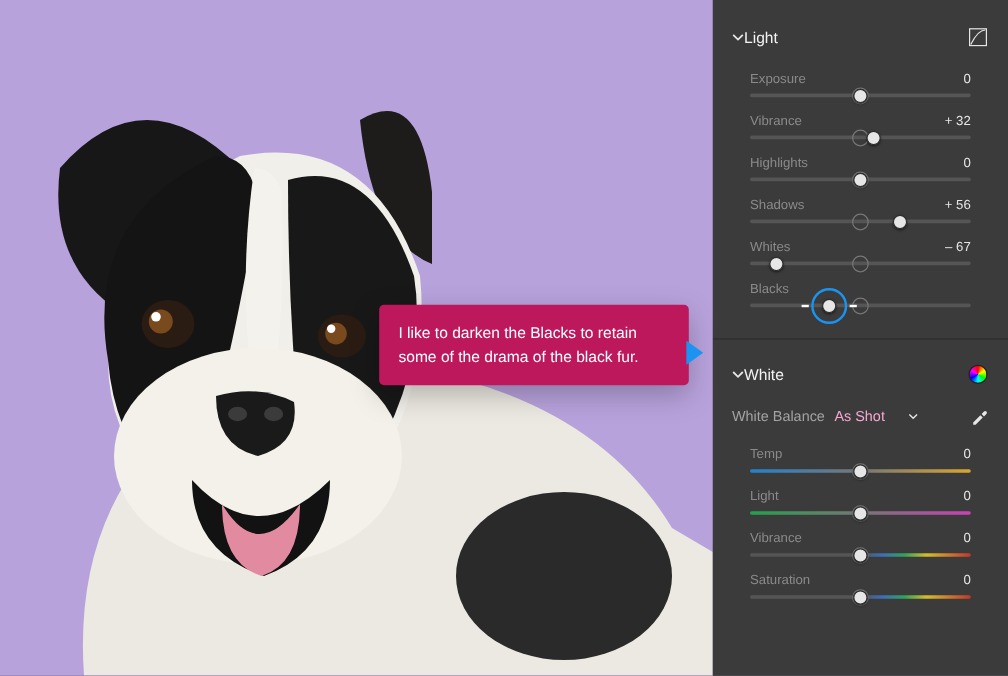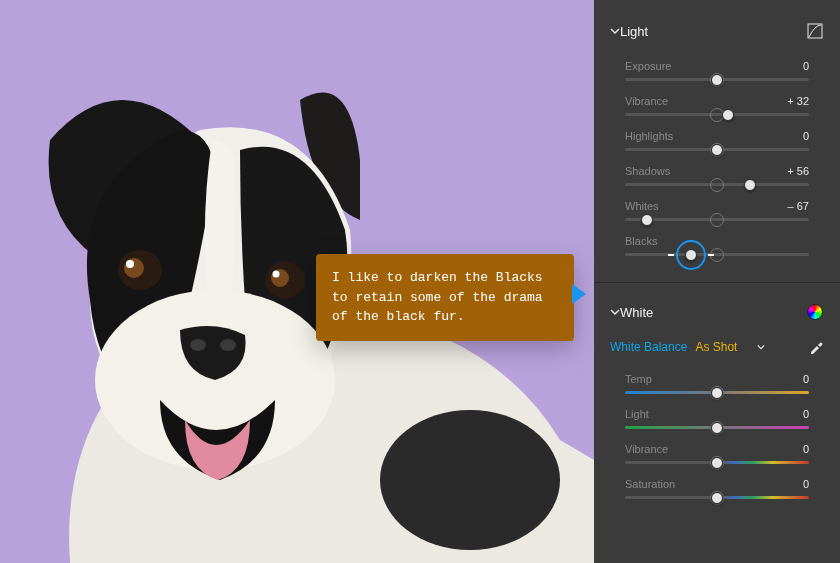--- a/index.html
+++ b/index.html
@@ -21,29 +21,28 @@
   }
 
   
   .dog { position:absolute; inset:0; }
 
   
   .tooltip {
     position:absolute;
     left: 316px; top: 254px;
     width: 258px;
-    background:#a16207;
+    background:#be185d;
     color:#fff;
     padding: 14px 16px;
     border-radius:4px;
     font-size:13px;
     line-height:1.5;
     box-shadow:0 8px 24px rgba(0,0,0,.25);
     z-index: 5;
-    font-family: Liberation Mono, monospace;
   }
   .tooltip::after {
     content:"";
     position:absolute;
     right:-12px; top:30px;
     border-style:solid;
     border-width:10px 0 10px 14px;
     border-color:transparent transparent transparent #1a94f0;
   }
 
@@ -132,22 +131,22 @@
 
   .divider { height:1px; background:#2b2b2b; margin:8px 0 }
 
   .white-balance {
     display:flex;
     align-items:center;
     padding: 6px 16px 10px;
     font-size:12px;
     gap:8px;
   }
-  .white-balance .lbl { color:#0ea5e9 }
-  .white-balance .val-sel { color:#eab308; display:flex; align-items:center; gap:20px }
+  .white-balance .lbl { color:#a3a3a3 }
+  .white-balance .val-sel { color:#f9a8d4; display:flex; align-items:center; gap:20px }
   .eyedropper { color:#e6e6e6; }
 
   
   .track.temp { background:linear-gradient(90deg,#2282cf,#777,#d9a62e) }
   .track.tint { background:linear-gradient(90deg,#23a24c,#777,#c842b6) }
   .track.vibr { background:linear-gradient(90deg,#555 0%,#555 50%,#3a6fb7 60%,#31a25a 70%,#d0bd2c 80%,#cc7a2e 90%,#c3362f 100%) }
   .track.sat  { background:linear-gradient(90deg,#555 0%,#555 50%,#3a6fb7 60%,#31a25a 70%,#d0bd2c 80%,#cc7a2e 90%,#c3362f 100%) }
 
   .color-wheel {
     width:16px; height:16px; border-radius:50%;

